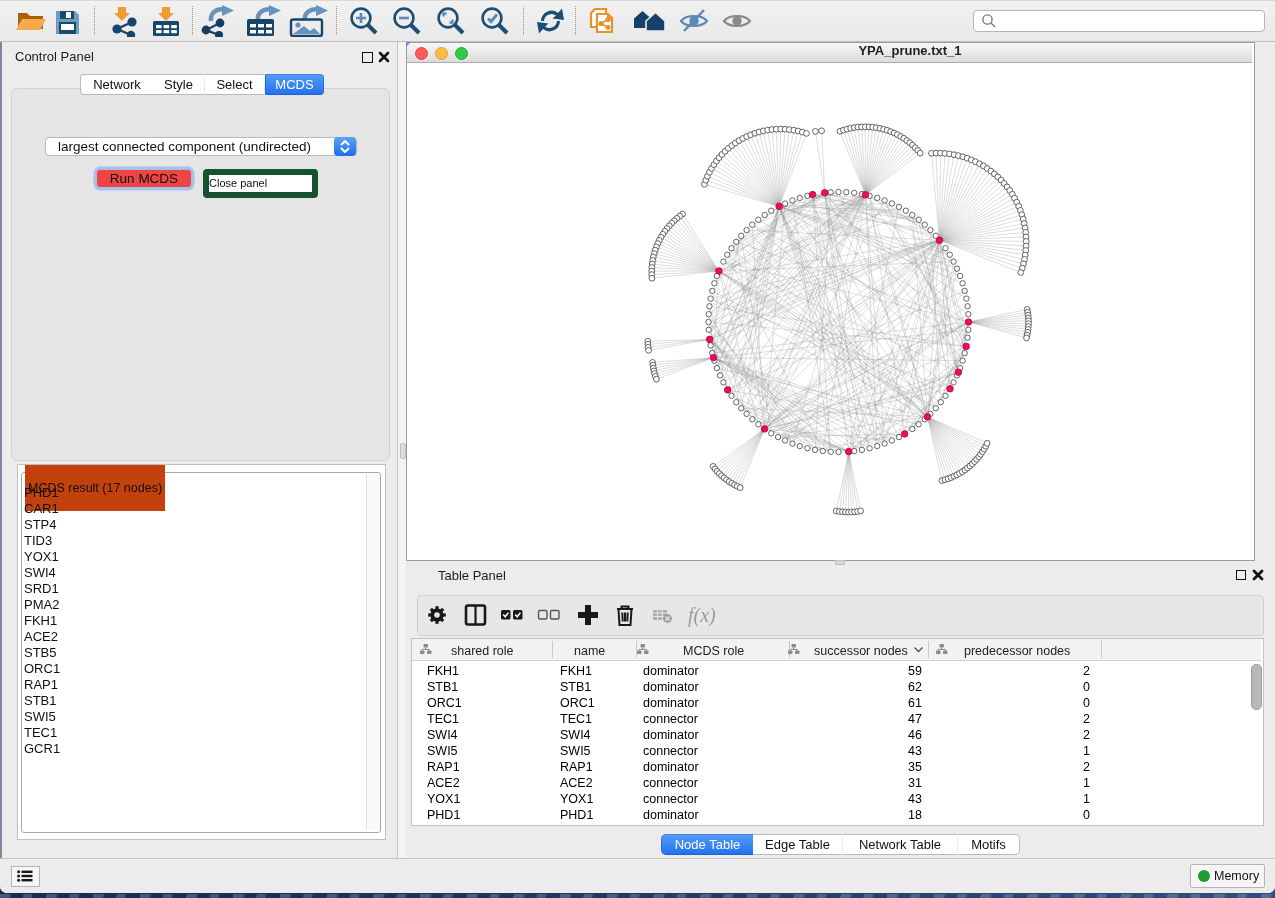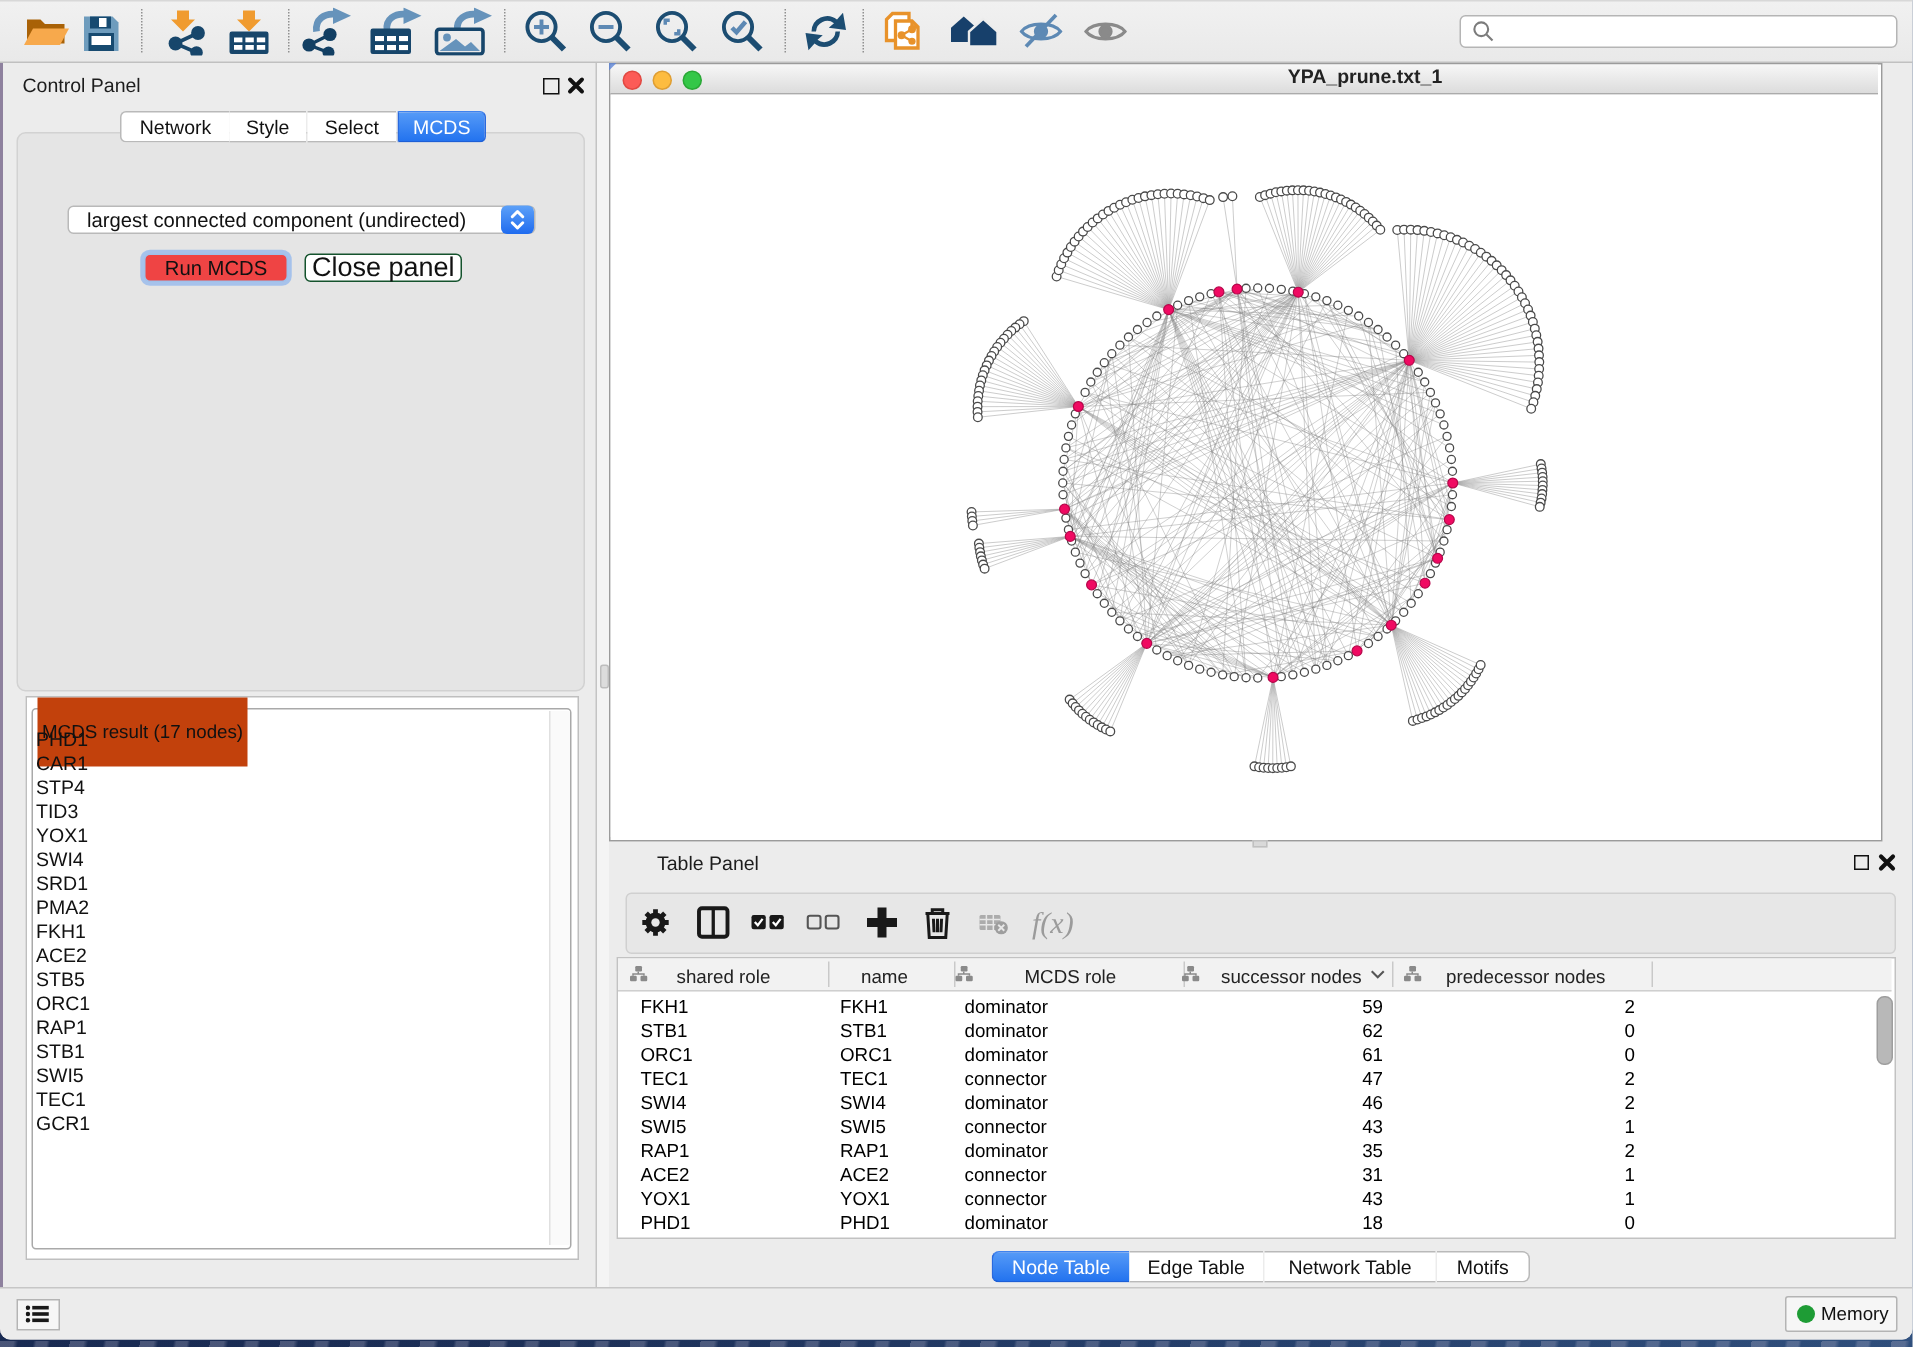--- a/index.html
+++ b/index.html
@@ -165,21 +165,21 @@
 
   <div class="abs" style="left:45px;top:137px;width:310px;height:17px;background:#fff;border:1px solid #b9b9b9;border-radius:4px;"></div>
   <div class="abs" style="left:334px;top:137px;width:22px;height:19px;background:linear-gradient(#5da1f8,#1f6bef);border-radius:4px;"></div>
   <svg class="abs" style="left:338px;top:139px;" width="14" height="15" viewBox="0 0 14 15">
     <path d="M3.5 5.5 L7 2 L10.5 5.5" stroke="#fff" stroke-width="2" fill="none" stroke-linecap="round" stroke-linejoin="round"></path>
     <path d="M3.5 9.5 L7 13 L10.5 9.5" stroke="#fff" stroke-width="2" fill="none" stroke-linecap="round" stroke-linejoin="round"></path>
   </svg>
   <div class="abs" style="left:58px;top:139px;font-size:13.5px;color:#111;">largest connected component (undirected)</div>
 
   <div class="abs" style="left:96px;top:169px;width:94px;height:17px;background:#ef4444;border:1px solid #9fc1ea;border-radius:4px;box-shadow:0 0 0 2.5px rgba(115,166,240,.55);text-align:center;font-size:13.5px;line-height:17px;color:#111;">Run MCDS</div>
-  <div class="abs" style="left:203px;top:169px;width:103px;height:17px;background:#fff;border:1px solid #14532d;border-radius:4px;text-align:center;font-size:18px;line-height:17px;color:#111;">Close panel</div>
+  <div class="abs" style="left:203px;top:169px;width:103px;height:17px;background:#fff;border:6px solid #14532d;border-radius:4px;text-align:left;font-size:11px;line-height:17px;color:#111;">Close panel</div>
 
   <div class="abs" style="left:17px;top:464px;width:367px;height:374px;background:#fff;border:1px solid #bfbfbf;"></div>
   <div class="abs" style="left:21px;top:472px;width:358px;height:359px;border:1px solid #a9a9a9;border-radius:3px;"></div>
   <div class="abs" style="left:25px;top:465px;background:#c2410c;padding:16px 3px;font-size:12.5px;color:#111;">MCDS result (17 nodes)</div>
   <div class="abs" style="left:366px;top:474px;width:13px;height:356px;background:#fafafa;border-left:1px solid #e0e0e0;"></div>
   <div class="abs" style="left:24px;top:485px;font-size:13px;color:#111;line-height:16px;">PHD1<br>CAR1<br>STP4<br>TID3<br>YOX1<br>SWI4<br>SRD1<br>PMA2<br>FKH1<br>ACE2<br>STB5<br>ORC1<br>RAP1<br>STB1<br>SWI5<br>TEC1<br>GCR1</div>
 
   <div class="abs" style="left:406px;top:42px;width:847px;height:517px;border:1px solid #9b9b9b;background:#fff;"></div>
   <div class="abs" style="left:407px;top:43px;width:845px;height:19px;background:linear-gradient(#f7f7f7,#dcdcdc);border-bottom:1px solid #ababab;"></div>
   <div class="tl" style="left:415px;background:#fc5b57;border:1px solid #e14942;top:47px;"></div>

